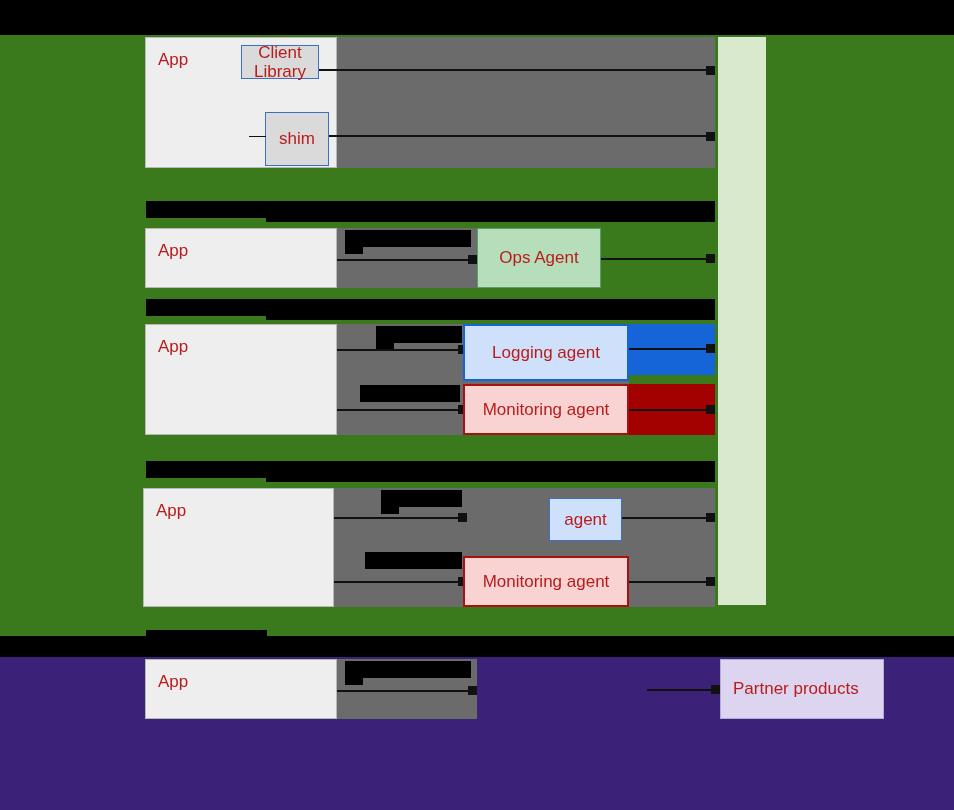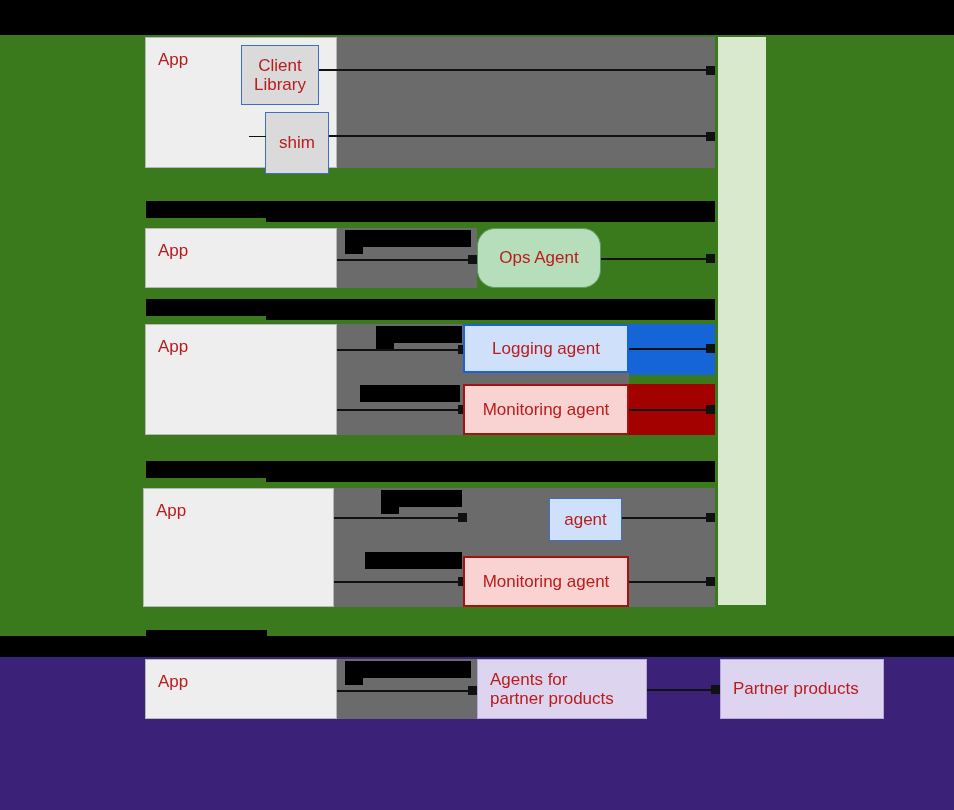--- a/index.html
+++ b/index.html
@@ -120,27 +120,27 @@
   <div class="abs band-green"></div>
   <div class="abs band-purple"></div>
   <div class="abs vbar-lightgreen"></div>
 
   <div class="abs box-gray-band" style="left:337px; top:37px; width:378px; height:131px;"></div>
 
   <div class="abs box box-app" style="left:145px; top:37px; width:192px; height:131px;">
     <span>App</span>
   </div>
 
-  <div class="abs box box-inner-blue" style="left:241px; top:45px; width:78px; height:60px;">
+  <div class="abs box box-inner-blue" style="left:241px; top:45px; width:78px; height:34px;">
     <span>Client
 Library</span>
   </div>
 
 
-  <div class="abs box box-inner-blue" style="left:265px; top:112px; width:64px; height:62px;">
+  <div class="abs box box-inner-blue" style="left:265px; top:112px; width:64px; height:54px;">
     <span>shim</span>
   </div>
 
   <div class="abs hline" style="left:249px; top:136px; width:17px; height:1px;"></div>
 
   <div class="abs hline" style="left:319px; top:69px; width:388px;"></div>
   <div class="abs arrowhead" style="left:706px; top:66px;"></div>
 
   <div class="abs hline" style="left:329px; top:135px; width:378px;"></div>
   <div class="abs arrowhead" style="left:706px; top:132px;"></div>
@@ -153,21 +153,21 @@
   <div class="abs box box-app" style="left:145px; top:228px; width:192px; height:60px;">
     <span>App</span>
   </div>
 
   <div class="abs redact" style="left:345px; top:230px; width:126px; height:17px;"></div>
   <div class="abs redact" style="left:345px; top:247px; width:18px; height:7px;"></div>
 
   <div class="abs hline" style="left:337px; top:259px; width:135px;"></div>
   <div class="abs arrowhead" style="left:468px; top:255px;"></div>
 
-  <div class="abs box box-ops" style="left:477px; top:228px; width:124px; height:60px;border-radius:18px;">
+  <div class="abs box box-ops" style="left:477px; top:228px; width:124px; height:60px;">
     <span>Ops Agent</span>
   </div>
 
   <div class="abs hline" style="left:601px; top:258px; width:106px;"></div>
   <div class="abs arrowhead" style="left:706px; top:254px;"></div>
 
   <div class="abs redact" style="left:146px; top:299px; width:121px; height:17px;"></div>
   <div class="abs redact" style="left:266px; top:299px; width:449px; height:21px;"></div>
 
   <div class="abs fill-blue" style="left:629px; top:324px; width:86px; height:51px;"></div>
@@ -182,21 +182,21 @@
   <div class="abs redact" style="left:376px; top:326px; width:86px; height:17px;"></div>
   <div class="abs redact" style="left:376px; top:343px; width:18px; height:7px;"></div>
   <div class="abs redact" style="left:360px; top:385px; width:100px; height:17px;"></div>
 
   <div class="abs hline" style="left:337px; top:349px; width:125px;"></div>
   <div class="abs arrowhead" style="left:458px; top:345px;"></div>
 
   <div class="abs hline" style="left:337px; top:409px; width:125px;"></div>
   <div class="abs arrowhead" style="left:458px; top:405px;"></div>
 
-  <div class="abs box box-logging" style="left:463px; top:324px; width:166px; height:49px;">
+  <div class="abs box box-logging" style="left:463px; top:324px; width:166px; height:57px;">
     <span>Logging agent</span>
   </div>
 
   <div class="abs box box-monitoring" style="left:463px; top:384px; width:166px; height:51px;">
     <span>Monitoring agent</span>
   </div>
 
   <div class="abs hline" style="left:629px; top:348px; width:78px;"></div>
   <div class="abs arrowhead" style="left:706px; top:344px;"></div>
 
@@ -247,24 +247,20 @@
   <div class="abs box box-app" style="left:145px; top:659px; width:192px; height:60px;">
     <span>App</span>
   </div>
 
   <div class="abs redact" style="left:345px; top:661px; width:126px; height:17px;"></div>
   <div class="abs redact" style="left:345px; top:678px; width:18px; height:7px;"></div>
 
   <div class="abs hline" style="left:337px; top:690px; width:135px;"></div>
   <div class="abs arrowhead" style="left:468px; top:686px;"></div>
 
-  <div class="abs box box-partner" style="left:477px; top:659px; width:170px; height:60px;">
-    <span>Agents for
-partner products</span>
-  </div>
 
   <div class="abs hline" style="left:647px; top:689px; width:68px;"></div>
   <div class="abs arrowhead" style="left:711px; top:685px;"></div>
 
   <div class="abs box box-partner" style="left:720px; top:659px; width:164px; height:60px;">
     <span>Partner products</span>
   </div>
 
 </div>
 

